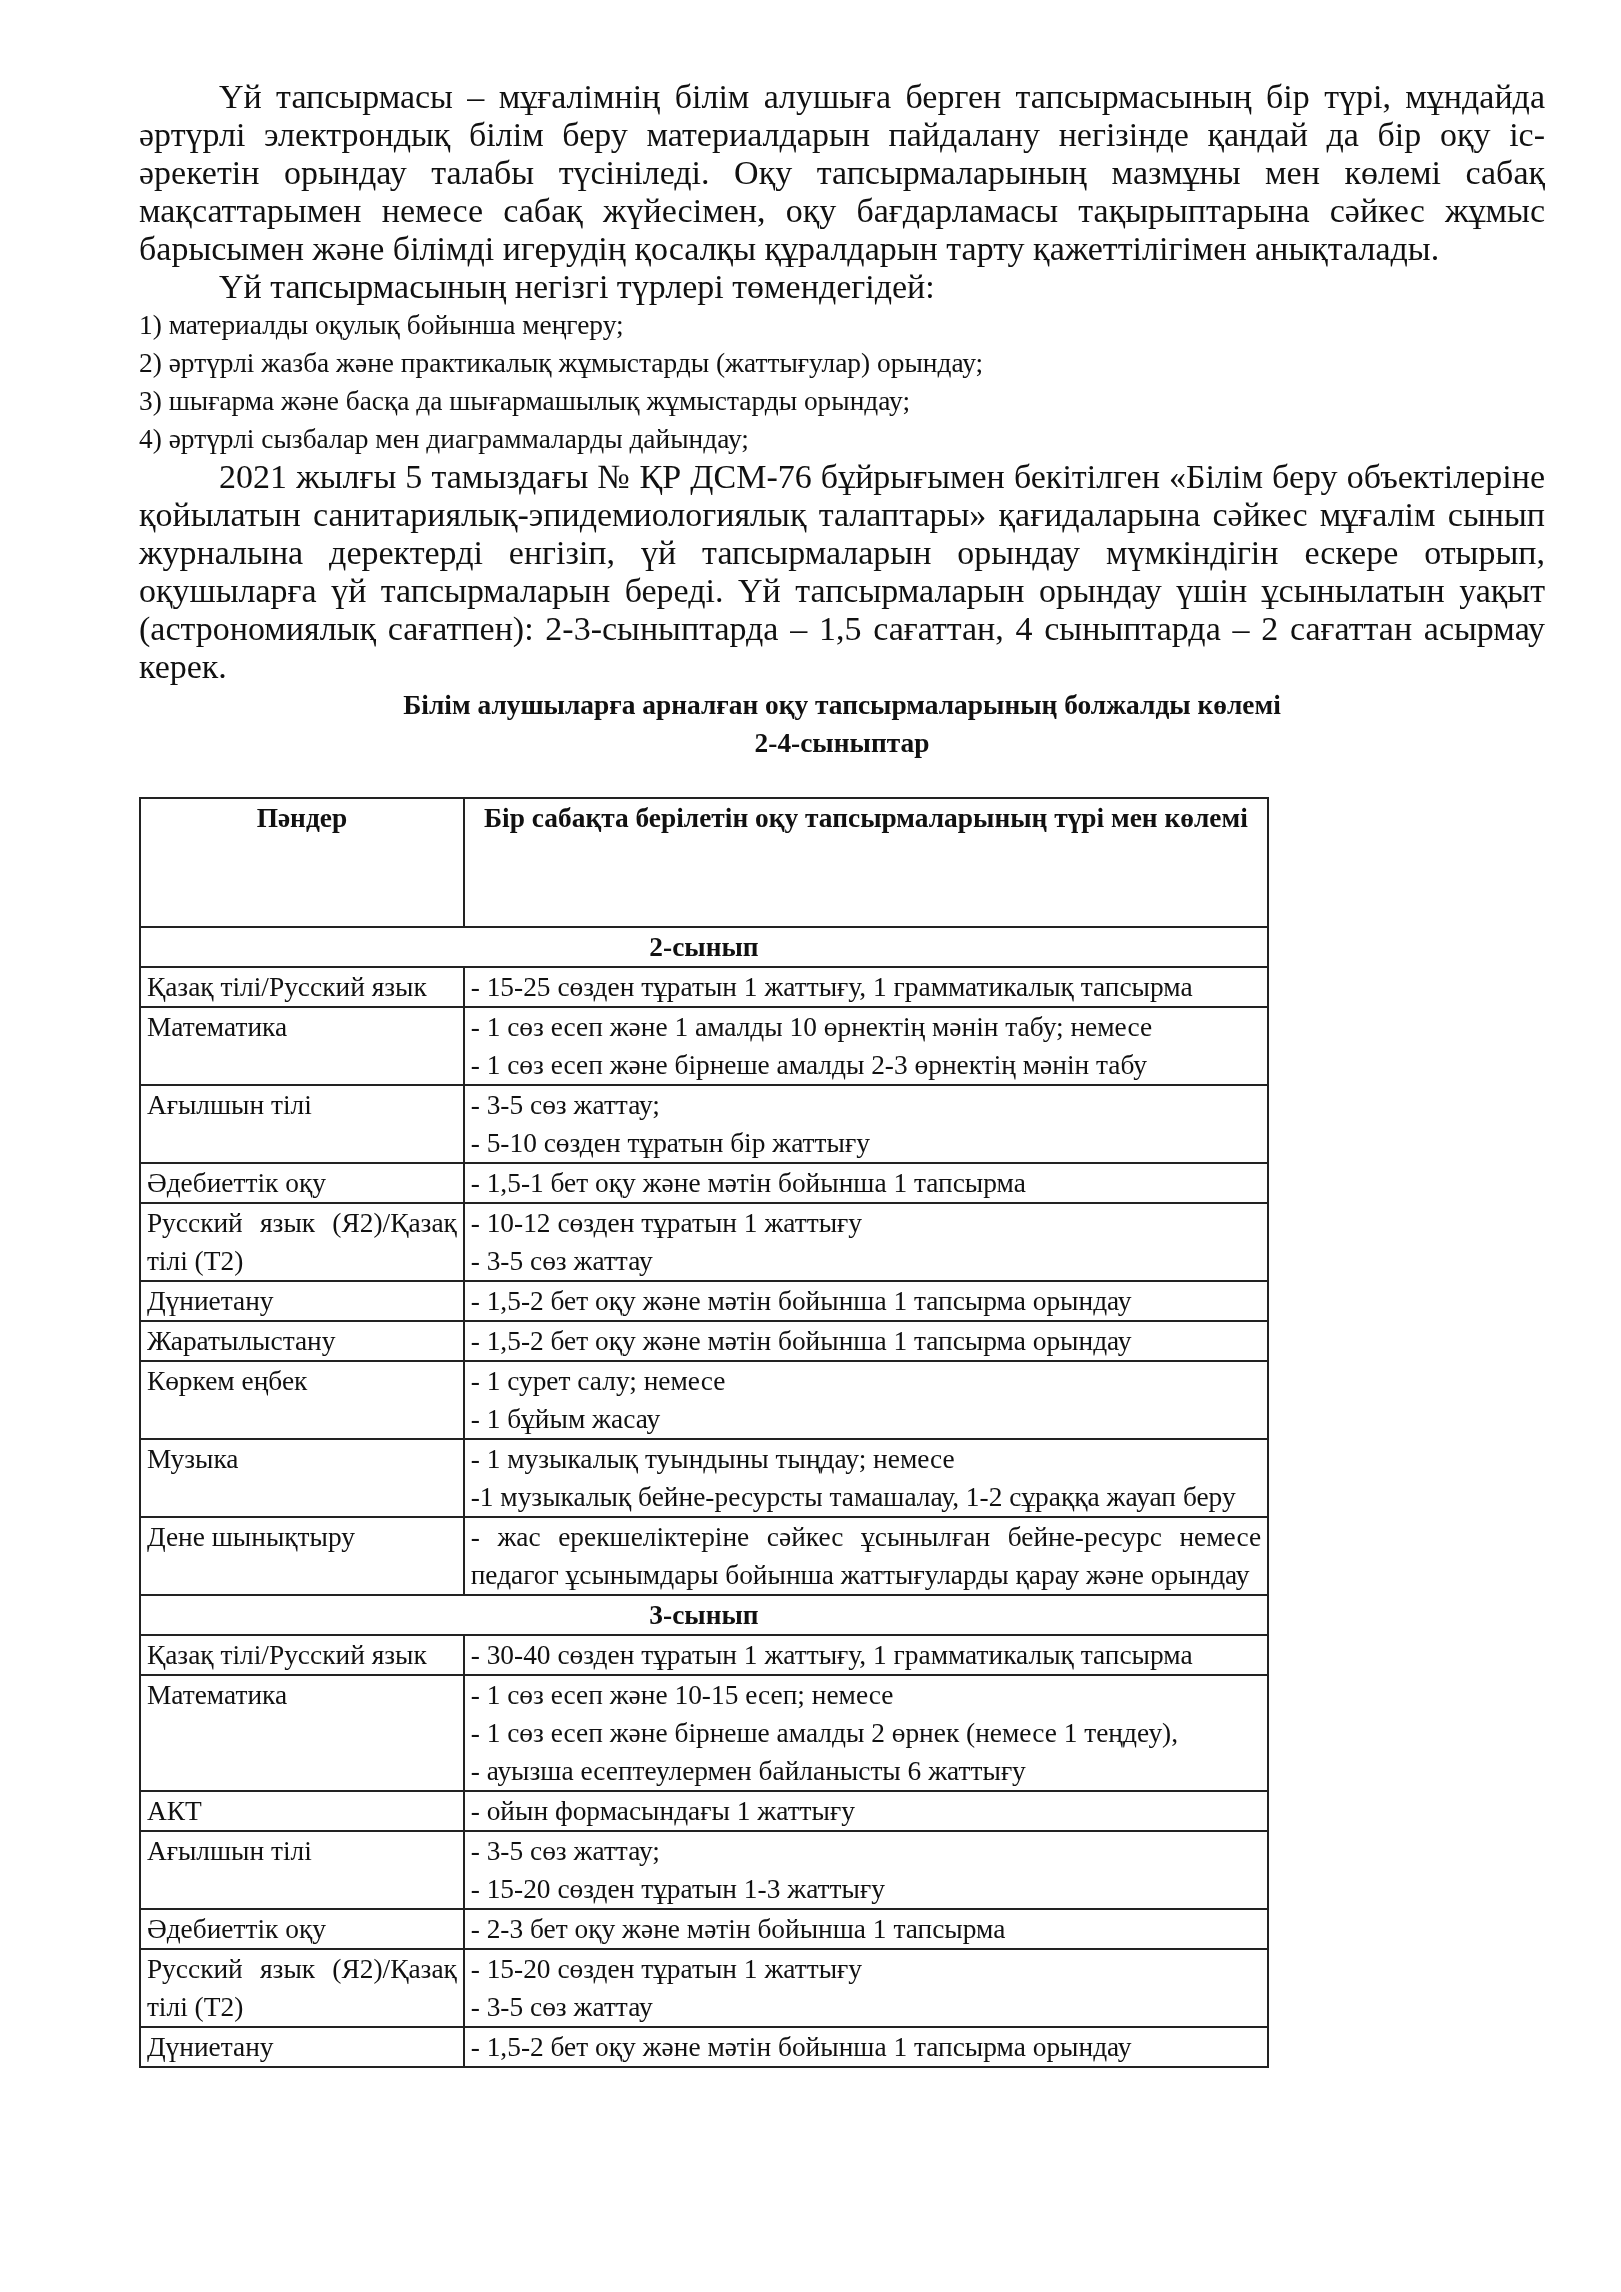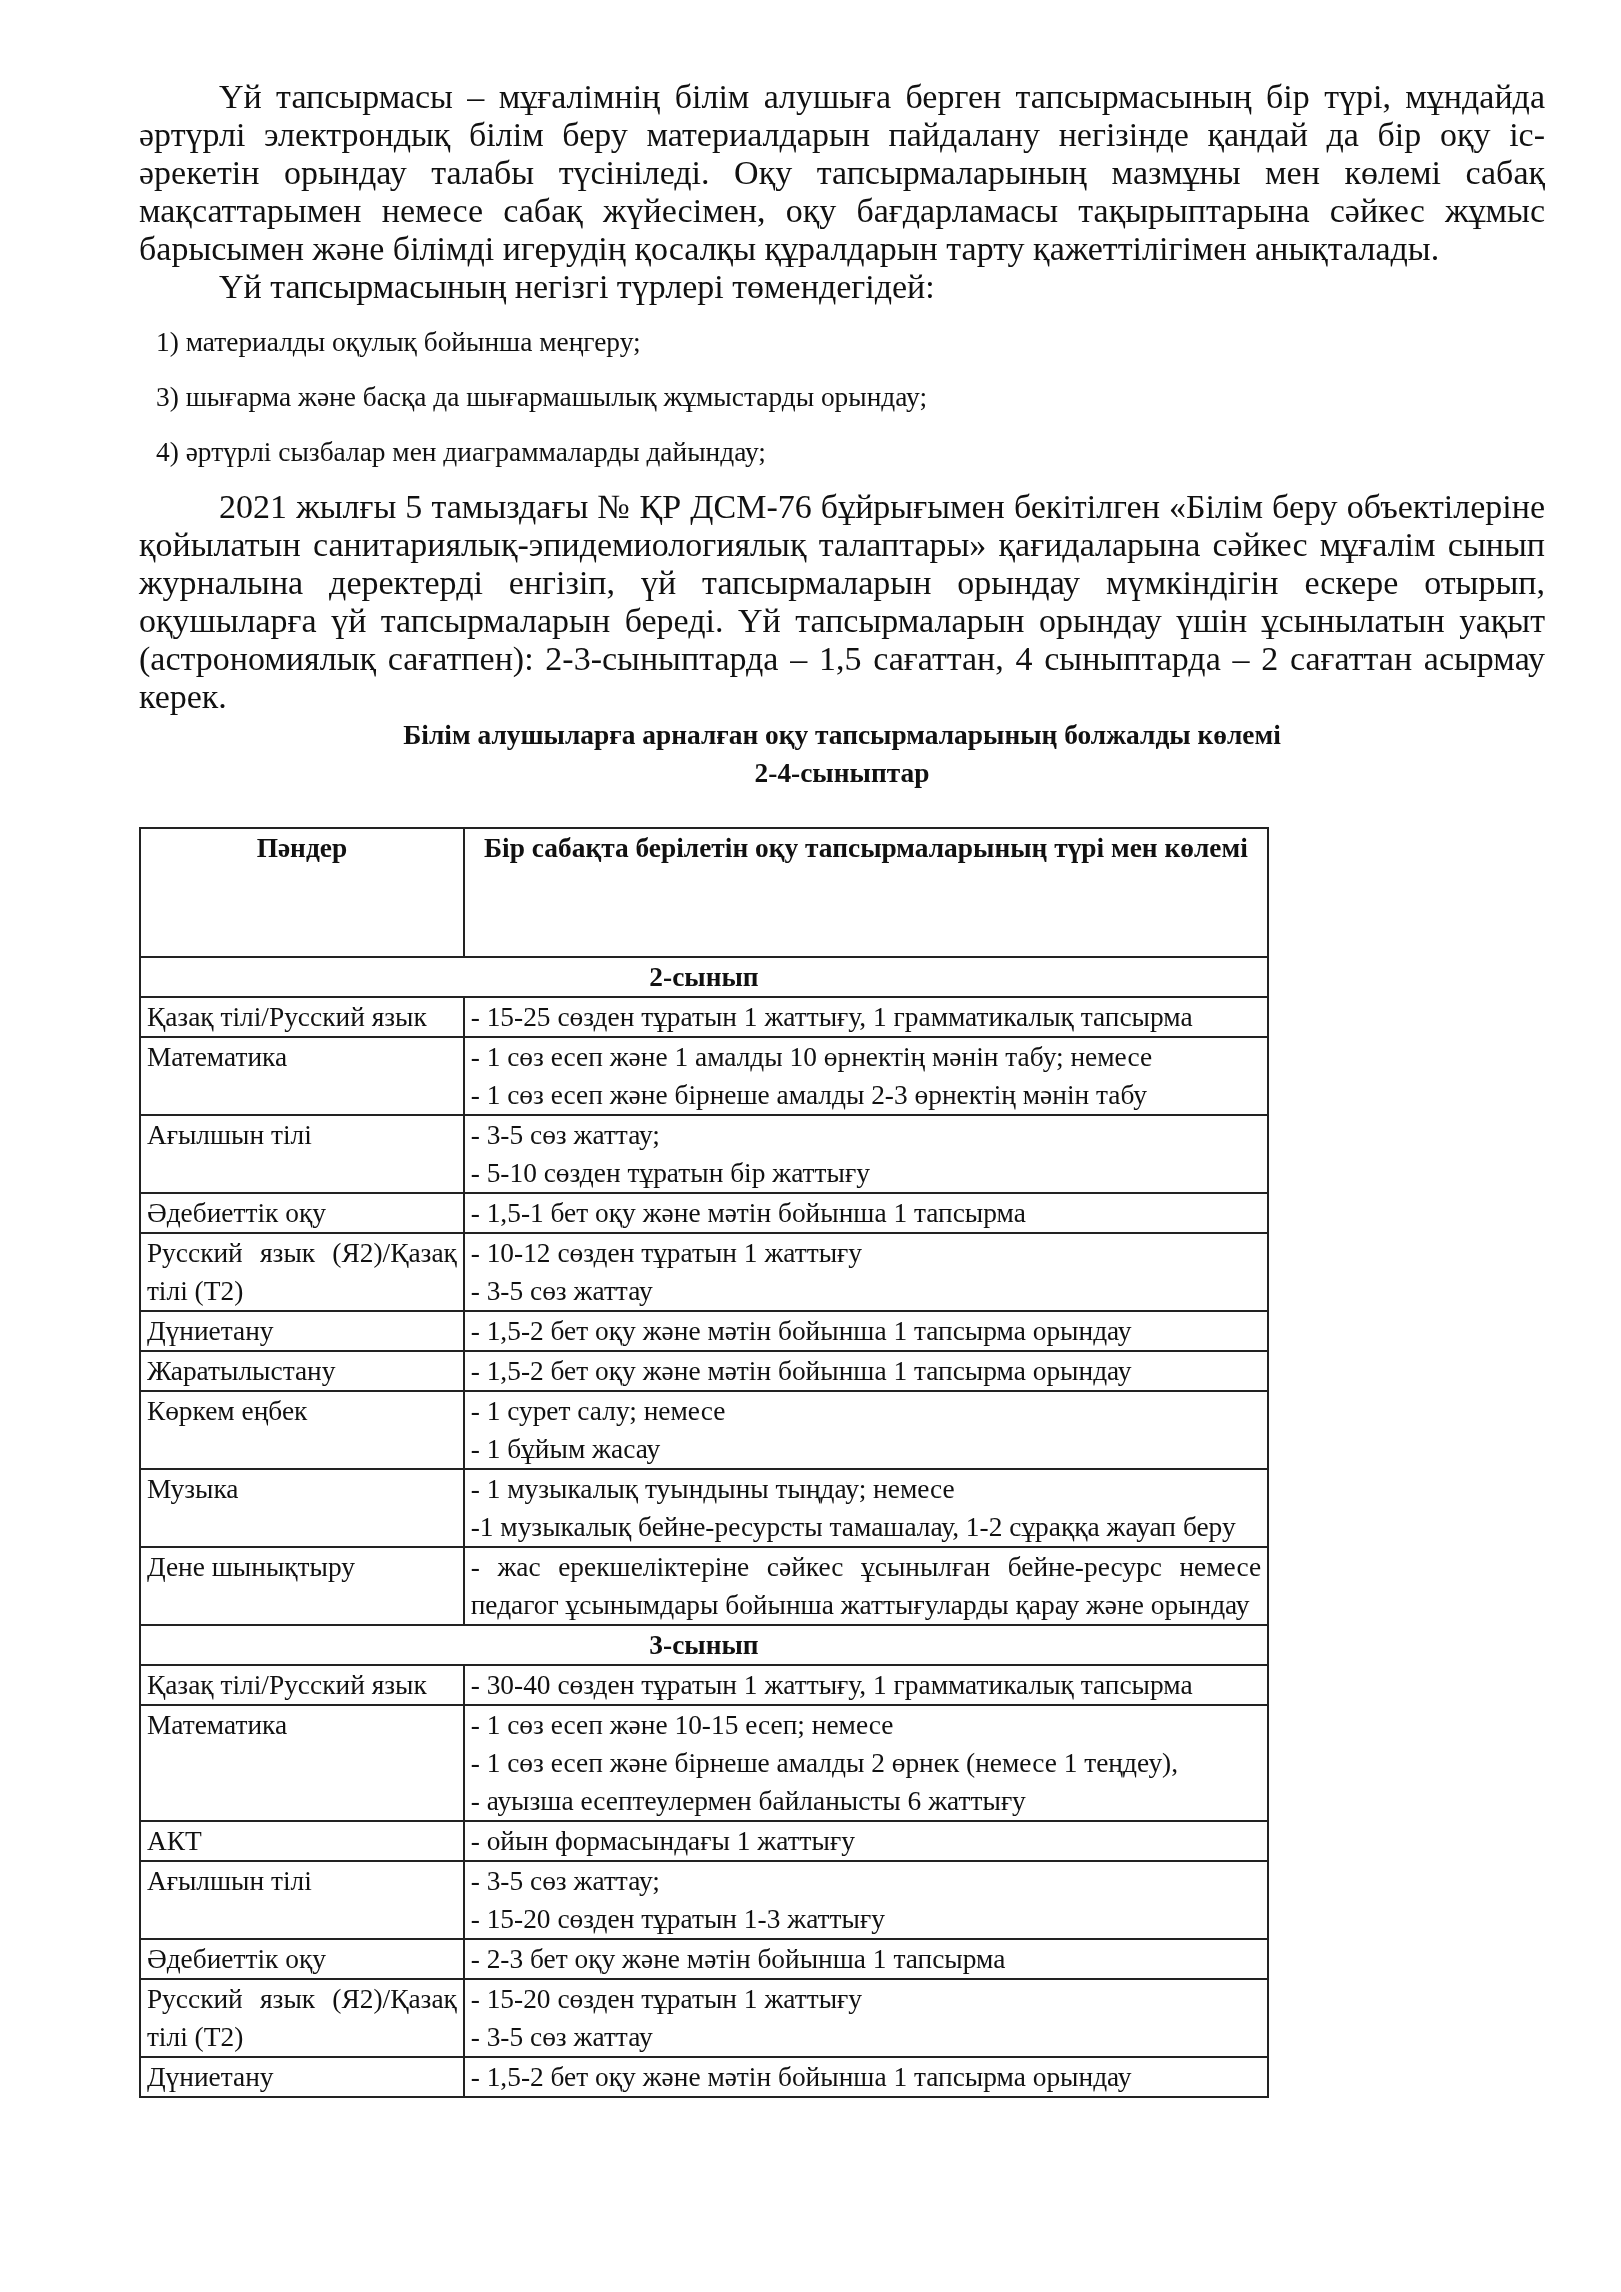--- a/index.html
+++ b/index.html
@@ -6,21 +6,21 @@
   body {
     width: 1621px; height: 2293px; position: relative; overflow: hidden;
     font-family: "Liberation Serif", "DejaVu Serif", serif;
     color: #111;
   }
   .page { position: absolute; left: 139px; top: 78px; width: 1406px; }
   .para {
     font-size: 34px; line-height: 38px; text-align: justify;
     margin: 0; text-indent: 80px;
   }
-  .list-line { font-size: 27.4px; line-height: 38px; margin: 17px; }
+  .list-line { font-size: 27.4px; line-height: 38px; margin: 0; }
   .title {
     font-size: 27.4px; font-weight: bold; text-align: center;
     line-height: 38px; margin: 0;
   }
   .spacer { height: 35px; }
   table {
     width: 1130px; border-collapse: collapse;
     font-size: 27.4px; line-height: 38px;
   }
   td, th {
@@ -34,20 +34,21 @@
   .desc-line { display: block; }
   .desc-justify { text-align: justify; }
 </style>
 </head>
 <body>
 
 <div class="page">
   <p class="para">Үй тапсырмасы – мұғалімнің білім алушыға берген тапсырмасының бір түрі, мұндайда әртүрлі электрондық білім беру материалдарын пайдалану негізінде қандай да бір оқу іс-әрекетін орындау талабы түсініледі. Оқу тапсырмаларының мазмұны мен көлемі сабақ мақсаттарымен немесе сабақ жүйесімен, оқу бағдарламасы тақырыптарына сәйкес жұмыс барысымен және білімді игерудің қосалқы құралдарын тарту қажеттілігімен анықталады.</p>
   <p class="para">Үй тапсырмасының негізгі түрлері төмендегідей:</p>
   <p class="list-line">1) материалды оқулық бойынша меңгеру;</p>
+  <p class="list-line">2) әртүрлі жазба және практикалық жұмыстарды (жаттығулар) орындау;</p>
   <p class="list-line">3) шығарма және басқа да шығармашылық жұмыстарды орындау;</p>
   <p class="list-line">4) әртүрлі сызбалар мен диаграммаларды дайындау;</p>
   <p class="para">2021 жылғы 5 тамыздағы № ҚР ДСМ-76 бұйрығымен бекітілген «Білім беру объектілеріне қойылатын санитариялық-эпидемиологиялық талаптары» қағидаларына сәйкес мұғалім сынып журналына деректерді енгізіп, үй тапсырмаларын орындау мүмкіндігін ескере отырып, оқушыларға үй тапсырмаларын береді. Үй тапсырмаларын орындау үшін ұсынылатын уақыт (астрономиялық сағатпен): 2-3-сыныптарда – 1,5 сағаттан, 4 сыныптарда – 2 сағаттан асырмау керек.</p>
 
   <p class="title">Білім алушыларға арналған оқу тапсырмаларының болжалды көлемі</p>
   <p class="title">2-4-сыныптар</p>
   <div class="spacer"></div>
 
   <table>
     <thead>

